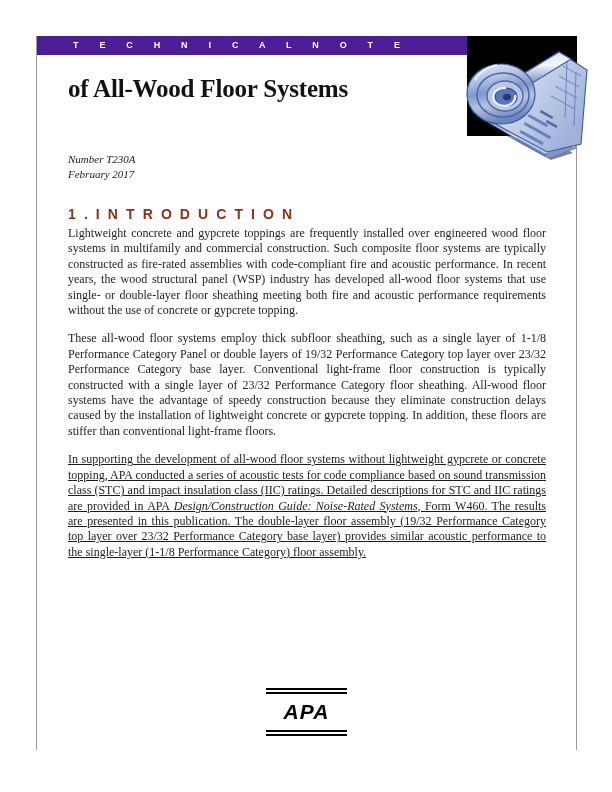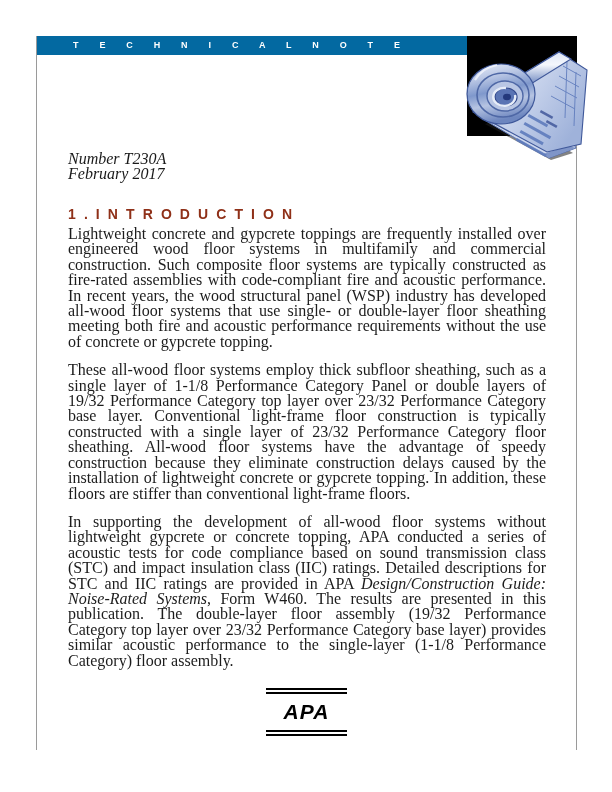--- a/index.html
+++ b/index.html
@@ -29,21 +29,21 @@
     pointer-events: none;
   }
 
   
   .banner {
     position: absolute;
     left: 37px;
     top: 36px;
     width: 430px;
     height: 19px;
-    background: #0369a1;
+    background: #4c1d95;
   }
   .banner-label {
     position: absolute;
     left: 36px;
     top: 0;
     right: 0;
     height: 19px;
     line-height: 19px;
     color: #ffffff;
     font-family: "Liberation Sans", sans-serif;
@@ -87,21 +87,21 @@
     color: #121212;
   }
   .doc-title div { white-space: nowrap; }
 
   
   .doc-meta {
     position: absolute;
     left: 68px;
     top: 152px;
     font-style: italic;
-    font-size: 16px;
+    font-size: 11px;
     line-height: 14.5px;
     color: #1a1a1a;
   }
 
   
   .section-heading {
     position: absolute;
     left: 68px;
     top: 206px;
     font-family: "Liberation Sans", sans-serif;
@@ -114,27 +114,27 @@
 
   
   .body-copy {
     position: absolute;
     left: 68px;
     top: 226px;
     width: 478px;
   }
   .body-copy p {
     margin: 0 0 13px 0;
-    font-size: 16px;
+    font-size: 12px;
     line-height: 15.4px;
     text-align: justify;
     color: #1c1c1c;
     hyphens: none;
   }
-  .body-copy p:last-child { margin-bottom: 0; }
+  .body-copy p:last-child { margin-bottom: 0; text-decoration: underline; }
   .body-copy i { font-style: italic; }
 
   
   .apa-logo {
     position: absolute;
     left: 266px;
     top: 688px;
     width: 81px;
   }
   .apa-rule-top,
@@ -231,20 +231,21 @@
       <ellipse cx="4" cy="2" rx="18" ry="15" fill="#b9c6e4" stroke="#4f68a6" stroke-width="1.4"></ellipse>
       <ellipse cx="5" cy="3" rx="11" ry="9" fill="#5a74b4" stroke="#32488c" stroke-width="1.2"></ellipse>
       <path d="M5 -6 a11 9 0 1 0 9 7" fill="none" stroke="#e6ecf8" stroke-width="2.4"></path>
       <ellipse cx="6" cy="3" rx="4" ry="3.2" fill="#24397c"></ellipse>
       <path d="M-26 -14 a33 28 0 0 1 22 -15" fill="none" stroke="#f2f5fc" stroke-width="2.2" opacity="0.8"></path>
     </g>
   </svg>
 </div>
 
 <div class="doc-title">
+  <div>of All-Wood Floor Systems</div>
 </div>
 
 <div class="doc-meta">
   <div>Number T230A</div>
   <div>February 2017</div>
 </div>
 
 <div class="section-heading">1 .  I N T R O D U C T I O N</div>
 
 <div class="body-copy">

